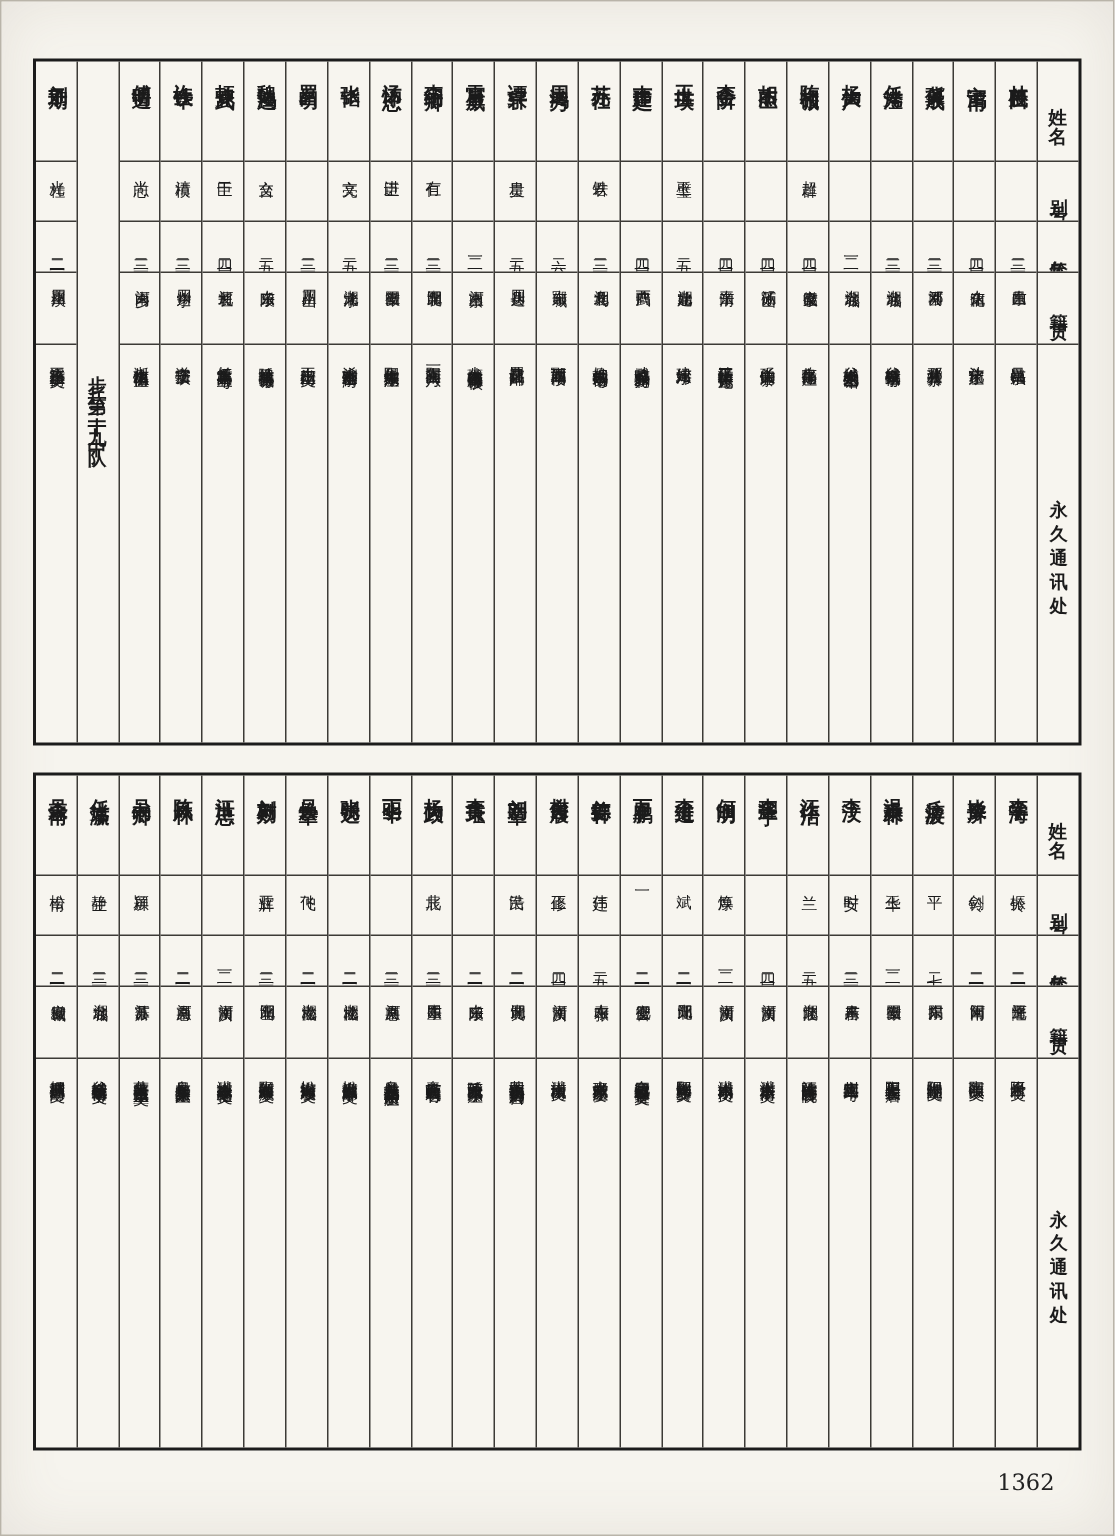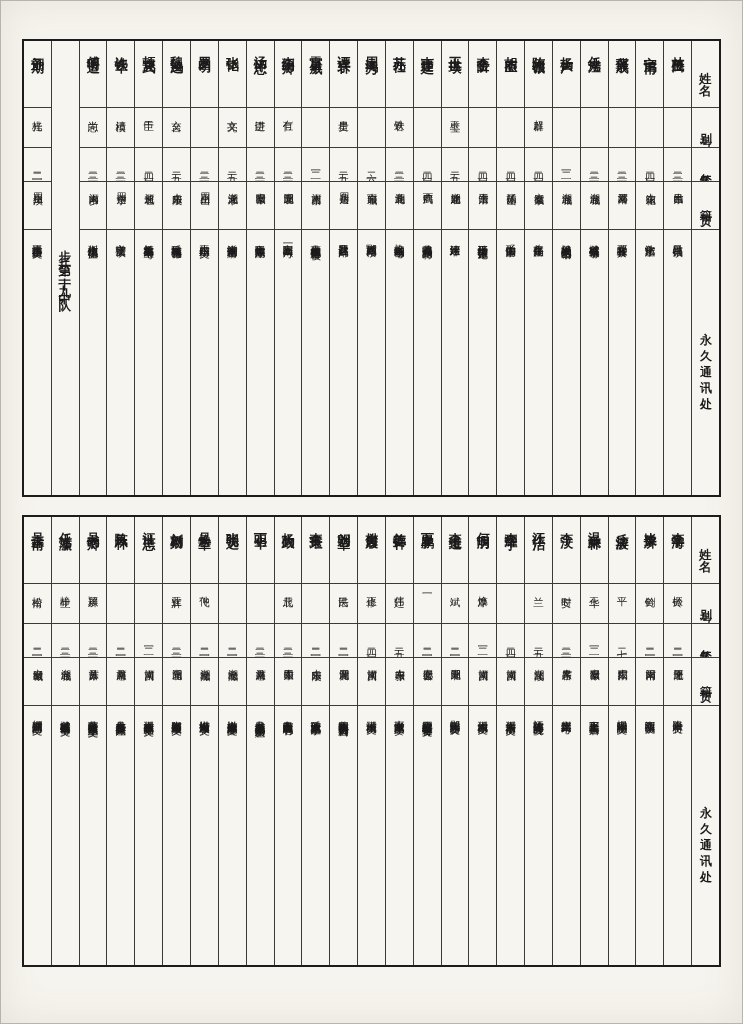--- a/index.html
+++ b/index.html
@@ -923,13 +923,14 @@
           <span class="vtext">二二</span>
         </div>
         <div class="cell cell-native">
           <span class="vtext">安徽桐城</span>
         </div>
         <div class="cell cell-addr">
           <span class="vtext">桐城庐江罗昌河邮交</span>
         </div>
       </div>
     </div>
+  <div class="page-number">1362</div>
 </div>
 
 </body></html>

